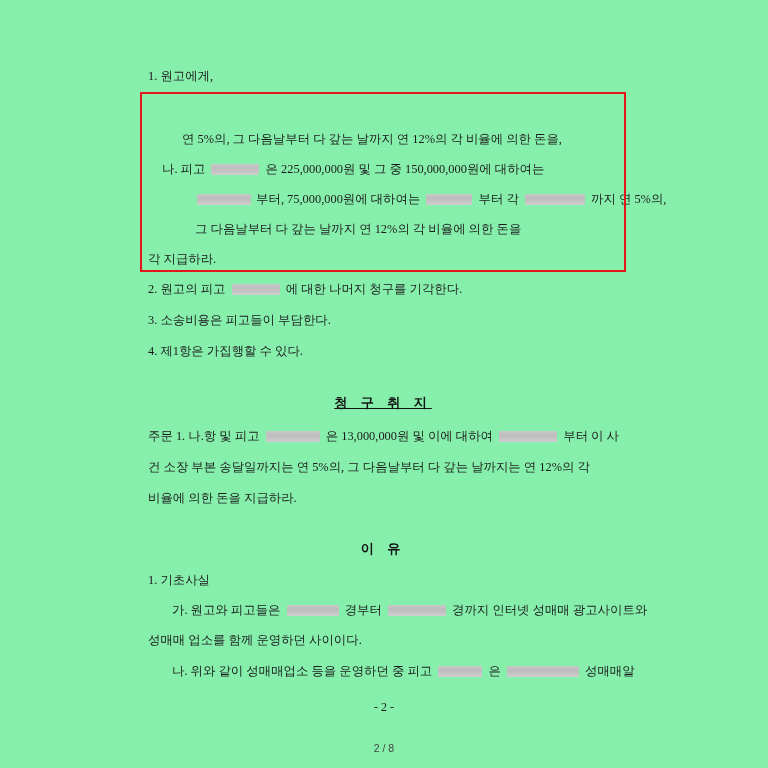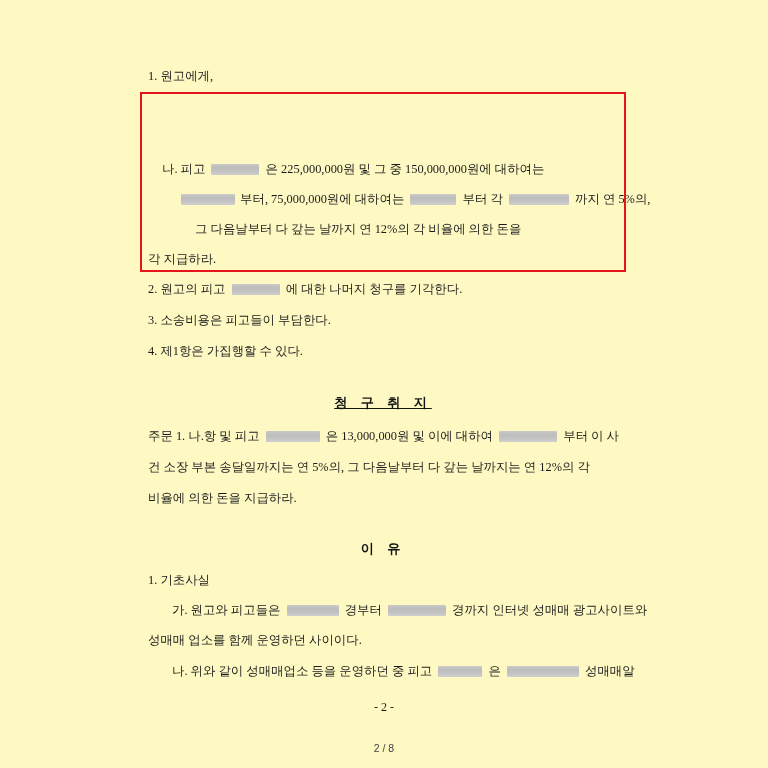--- a/index.html
+++ b/index.html
@@ -10,21 +10,21 @@
   body {
     width: 768px;
     height: 768px;
     overflow: hidden;
     font-family: "Liberation Serif", serif;
   }
   .page {
     position: relative;
     width: 768px;
     height: 768px;
-    background: #fef9c3;
+    background: #86efac;
     box-sizing: border-box;
   }
   .page-inner {
     position: absolute;
     left: 140px;
     top: 62px;
     width: 490px;
     height: 640px;
   }
   .ln {
@@ -82,28 +82,29 @@
 </head>
 <body>
 
 <div class="page">
 
   <div class="page-inner">
 
     <div class="ln" style="position:absolute; left:8px; top:8px;">1. 원고에게,</div>
 
 
+    <div class="ln" style="position:absolute; left:42px; top:71px;">연 5%의, 그 다음날부터 다 갚는 날까지 연 12%의 각 비율에 의한 돈을,</div>
 
     <div class="ln" style="position:absolute; left:22px; top:101px;">
       <span>나. 피고</span>
       <span class="redact" style="width:48px; margin:0 3px;"></span>
       <span>은 225,000,000원 및 그 중 150,000,000원에 대하여는</span>
     </div>
 
-    <div class="ln" style="position:absolute; left:26px; top:131px;padding-left:15px;">
+    <div class="ln" style="position:absolute; left:42px; top:131px;padding-left:15px;">
       <span class="redact" style="width:54px; margin:0 2px 0 0;"></span>
       <span>부터, 75,000,000원에 대하여는</span>
       <span class="redact" style="width:46px; margin:0 3px;"></span>
       <span>부터 각</span>
       <span class="redact" style="width:60px; margin:0 3px;"></span>
       <span>까지 연 5%의,</span>
     </div>
 
     <div class="ln" style="position:absolute; left:42px; top:161px;margin-left:13px;">그 다음날부터 다 갚는 날까지 연 12%의 각 비율에 의한 돈을</div>
 

